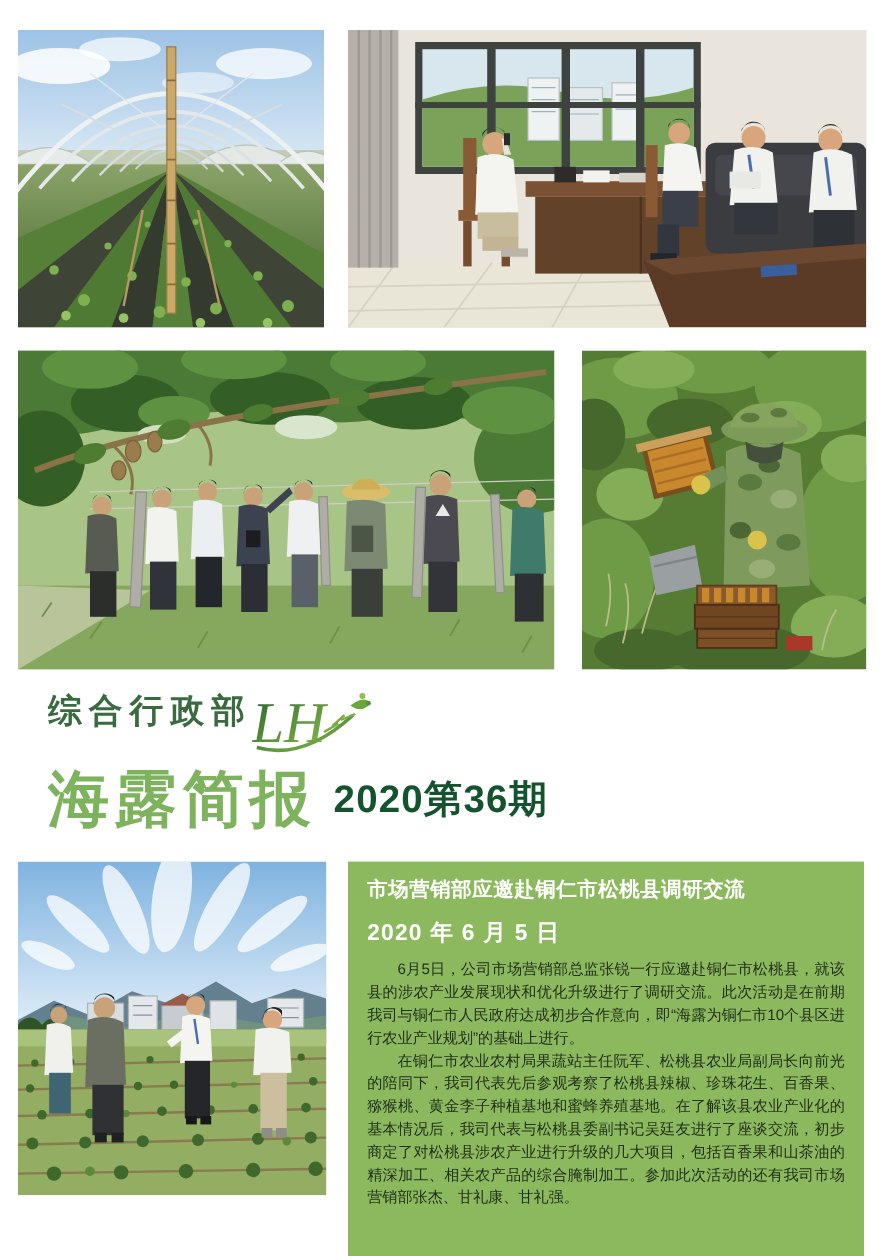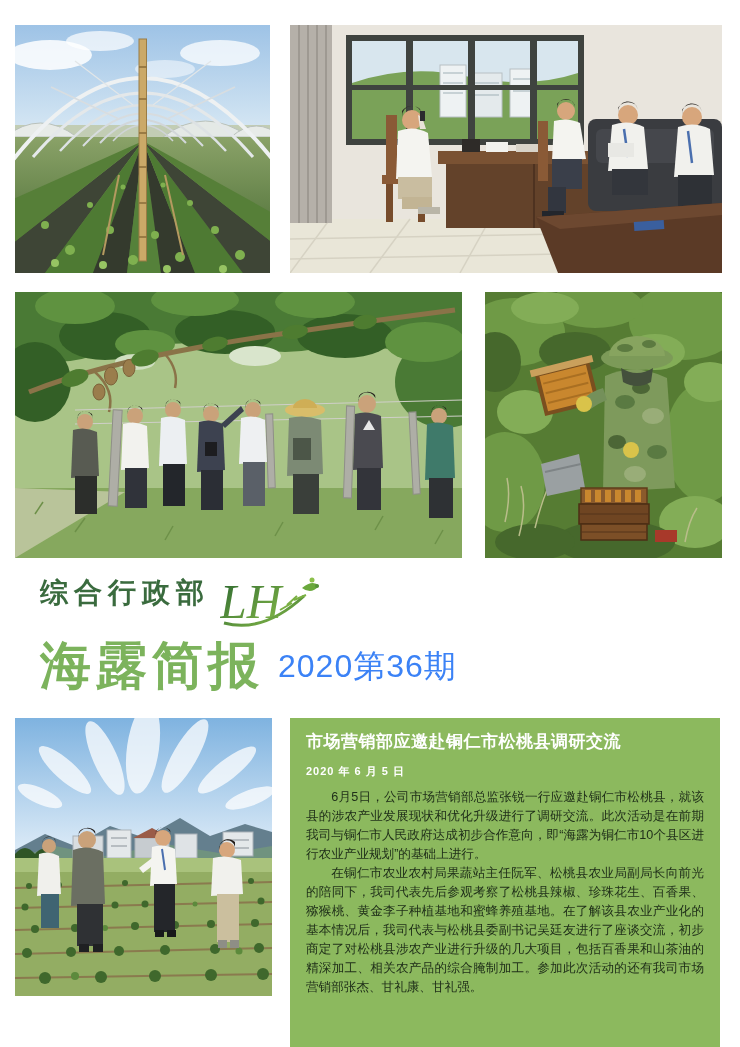--- a/index.html
+++ b/index.html
@@ -6,29 +6,29 @@
   .page{position:relative;width:740px;height:1047px;background:#ffffff;overflow:hidden;
         font-family:"Liberation Sans","DejaVu Sans",sans-serif;}
   .photo{position:absolute;overflow:hidden;background:#dde5dc;}
   .photo svg{display:block;width:100%;height:100%;}
   #photo1{left:15px;top:25px;width:255px;height:248px;}
   #photo2{left:290px;top:25px;width:432px;height:248px;}
   #photo3{left:15px;top:292px;width:447px;height:266px;}
   #photo4{left:485px;top:292px;width:237px;height:266px;}
   #photo5{left:15px;top:718px;width:257px;height:278px;}
   .masthead{position:absolute;left:40px;top:576px;width:680px;}
-  .dept-row{display:flex;align-items:flex-start;gap:10px;}
+  .dept-row{display:flex;align-items:flex-start;gap:0;}
   .dept{font-size:28px;font-weight:bold;color:#3a6b3e;letter-spacing:6px;line-height:1.2;}
   .title-row{display:flex;align-items:flex-end;margin-top:8px;}
   .big-title{font-size:51px;font-weight:bold;color:#7cb35c;letter-spacing:5px;line-height:1.0;}
-  .issue{font-size:32px;font-weight:normal;color:#3b82f6;margin-left:14px;margin-bottom:2px;letter-spacing:1px;}
+  .issue{font-size:32px;font-weight:bold;color:#14532d;margin-left:14px;margin-bottom:2px;letter-spacing:1px;}
   .article{position:absolute;left:290px;top:718px;width:430px;height:364px;background:#8cb95e;
            box-sizing:border-box;padding:13px 16px 10px 16px;}
   .article-title{color:#ffffff;font-size:17px;font-weight:bold;letter-spacing:0.5px;line-height:1.3;}
-  .article-date{color:#ffffff;font-size:11px;font-weight:bold;margin-top:11px;letter-spacing:1px;}
+  .article-date{color:#ffffff;font-size:19px;font-weight:bold;margin-top:11px;letter-spacing:1px;}
   .article-body{margin-top:9px;color:#20301a;font-size:12.6px;font-weight:normal;line-height:19px;
                 text-align:justify;}
   .article-body p{margin:0;text-indent:2em;}
 </style>
 </head>
 <body>
 
 <div class="page">
 
   <div class="photo" id="photo1">

